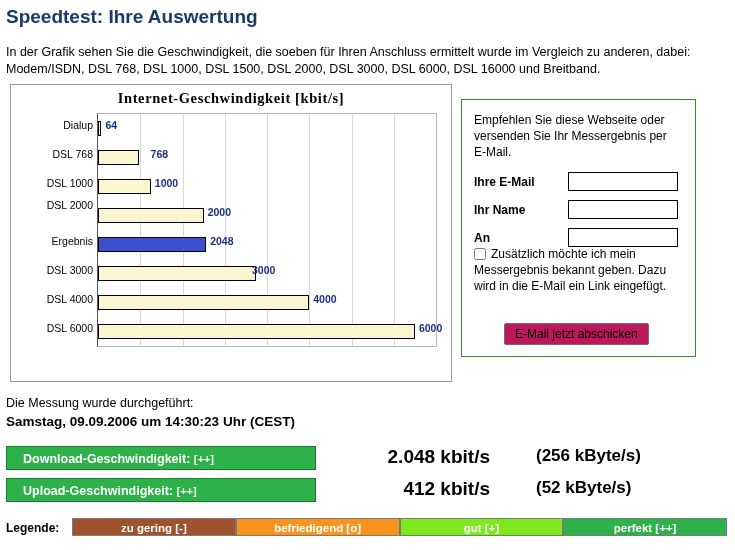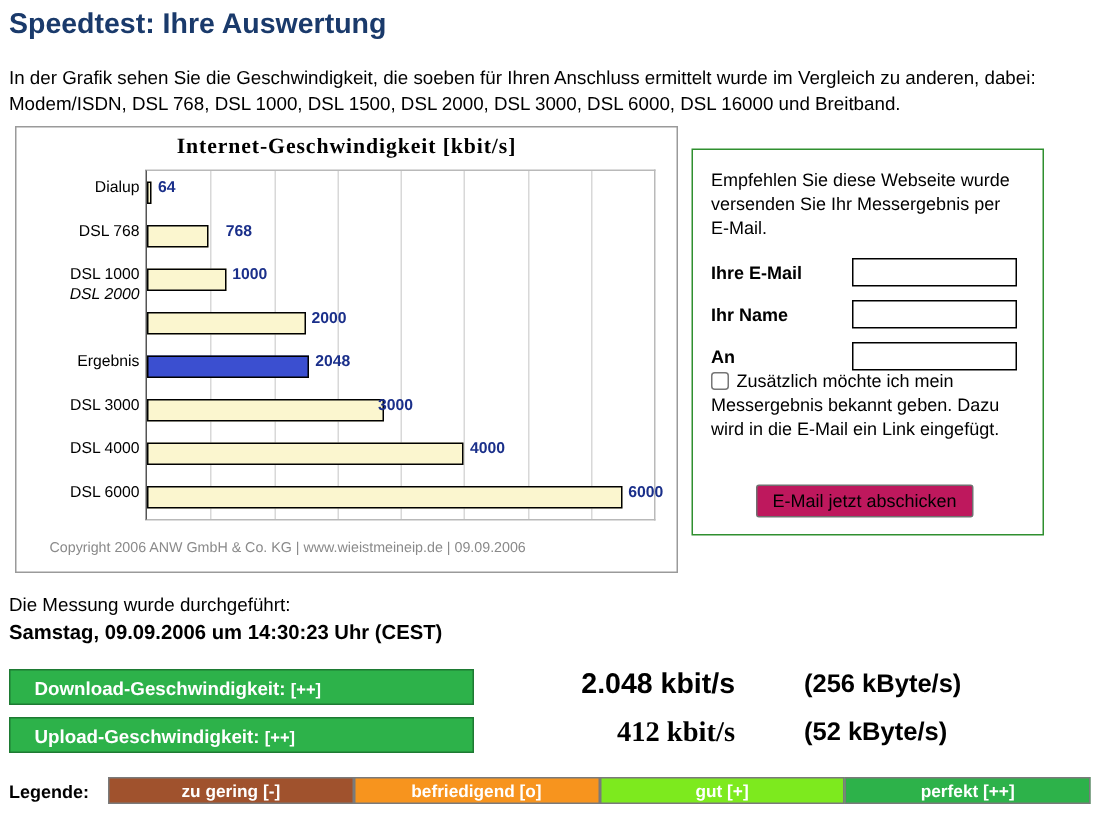--- a/index.html
+++ b/index.html
@@ -131,21 +131,21 @@
 
   <div class="title">Speedtest: Ihre Auswertung</div>
   <div class="intro">In der Grafik sehen Sie die Geschwindigkeit, die soeben für Ihren Anschluss ermittelt wurde im Vergleich zu anderen, dabei: Modem/ISDN, DSL 768, DSL 1000, DSL 1500, DSL 2000, DSL 3000, DSL 6000, DSL 16000 und Breitband.</div>
 
   <div class="chart-panel">
     <div class="chart-title">Internet-Geschwindigkeit [kbit/s]</div>
     <div class="cat-wrap" id="catwrap">
         <div class="cat-label" style="top: 6px;">Dialup</div>
         <div class="cat-label" style="top: 35px;">DSL 768</div>
         <div class="cat-label" style="top: 64px;">DSL 1000</div>
-        <div class="cat-label" style="top: 77px; font-style: italic;">DSL 2000</div>
+        <div class="cat-label" style="top: 86px;">DSL 2000</div>
         <div class="cat-label" style="top: 122px;">Ergebnis</div>
         <div class="cat-label" style="top: 151px;">DSL 3000</div>
         <div class="cat-label" style="top: 180px;">DSL 4000</div>
         <div class="cat-label" style="top: 209px;">DSL 6000</div>
       </div>
     <div class="plot" id="plot">
         <div class="gridline" style="left: 42.25px;"></div>
         <div class="gridline" style="left: 84.5px;"></div>
         <div class="gridline" style="left: 126.75px;"></div>
         <div class="gridline" style="left: 169px;"></div>
@@ -178,25 +178,24 @@
         </div>
         <div class="row" style="top: 174px; width: 338px; height: 29px;">
           <div class="bar" style="width: 211.25px;"></div>
           <div class="bar-val" style="left: 215.25px;">4000</div>
         </div>
         <div class="row" style="top: 203px; width: 338px; height: 29px;">
           <div class="bar" style="width: 316.875px;"></div>
           <div class="bar-val" style="left: 320.875px;">6000</div>
         </div>
       </div>
-    <div class="copyright">Copyright 2006 ANW GmbH &amp; Co. KG | www.wieistmeineip.de | 09.09.2006</div>
   </div>
 
   <div class="mail-panel">
-    <div class="mail-text">Empfehlen Sie diese Webseite wurde versenden Sie Ihr Messergebnis per E-Mail.</div>
+    <div class="mail-text">Empfehlen Sie diese Webseite oder versenden Sie Ihr Messergebnis per E-Mail.</div>
 
     <div class="field-row" style="top:72px;">
       <span class="field-label">Ihre E-Mail</span>
       <input class="field-input" type="text" value="" style="">
     </div>
     <div class="field-row" style="top:100px;">
       <span class="field-label">Ihr Name</span>
       <input class="field-input" type="text" value="" style="">
     </div>
     <div class="field-row" style="top:128px;">
@@ -219,21 +218,21 @@
     <span>Download-Geschwindigkeit:</span>
     <span class="grade">[++]</span>
   </div>
   <div class="res-speed" style="left:330px;top:446px;width:160px;">2.048 kbit/s</div>
   <div class="res-bytes" style="left:536px;top:446px;">(256 kByte/s)</div>
 
   <div class="res" id="res1" style="top: 478px; background: rgb(45, 178, 74);">
     <span>Upload-Geschwindigkeit:</span>
     <span class="grade">[++]</span>
   </div>
-  <div class="res-speed" style="left:330px;top:478px;width:160px;font-family:Liberation Serif, serif;">412 kbit/s</div>
+  <div class="res-speed" style="left:330px;top:478px;width:160px;">412 kbit/s</div>
   <div class="res-bytes" style="left:536px;top:478px;">(52 kByte/s)</div>
 
   <div class="legend-label">Legende:</div>
   <div id="legend-segments">
       <div class="legend-seg" style="left: 72px; width: 163.75px; background: rgb(160, 82, 45);">zu gering [-]</div>
       <div class="legend-seg" style="left: 235.75px; width: 163.75px; background: rgb(247, 148, 30);">befriedigend [o]</div>
       <div class="legend-seg" style="left: 399.5px; width: 163.75px; background: rgb(125, 234, 30);">gut [+]</div>
       <div class="legend-seg" style="left: 563.25px; width: 163.75px; background: rgb(45, 178, 74);">perfekt [++]</div>
     </div>
 

